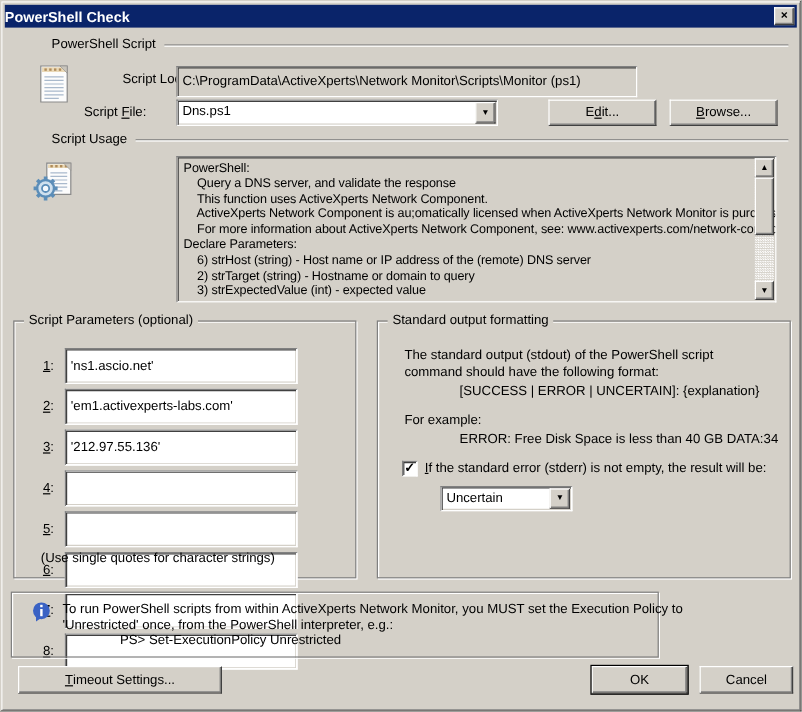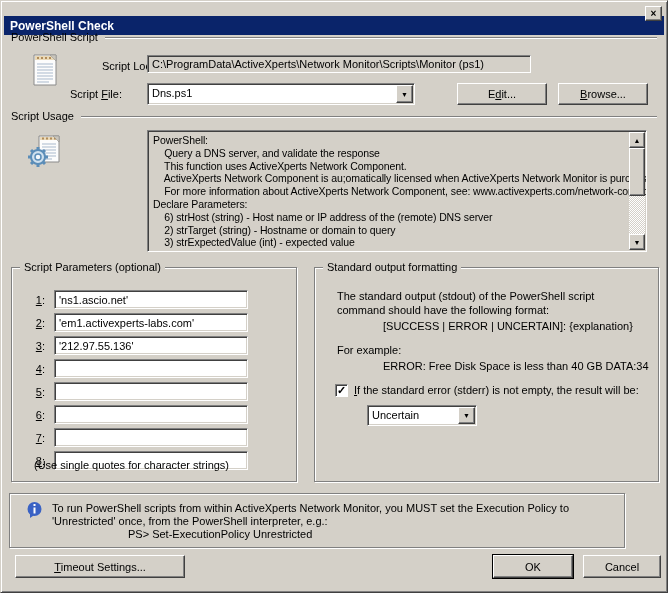--- a/index.html
+++ b/index.html
@@ -4,32 +4,32 @@
 <style>
   * { box-sizing: border-box; margin:0; padding:0; }
   html,body { background:#c0c0c0; }
   .window {
     position:relative; width:668px; height:593px; background:#d4d0c8;
     font-family:"Liberation Sans", sans-serif; font-size:11px; color:#000;
     border:1px solid; border-color:#d4d0c8 #404040 #404040 #d4d0c8;
     box-shadow: inset 1px 1px 0 #ffffff, inset -1px -1px 0 #808080;
   }
   .titlebar {
-    position:absolute; left:3px; top:15px; right:3px; height:19px;
+    position:absolute; left:3px; top:3px; right:3px; height:19px;
     background:#0a246a; color:#fff; font-weight:bold; font-size:12px;
-    display:flex; align-items:center; padding-left:6px;
+    display:flex; align-items:center; 
   }
   .btn3d {
     background:#d4d0c8; border:1px solid; border-color:#fff #404040 #404040 #fff;
     box-shadow: inset -1px -1px 0 #808080;
     display:flex; align-items:center; justify-content:center;
     font-family:"Liberation Sans", sans-serif; font-size:11px; color:#000; cursor:default;
   }
   .close-btn { position:absolute; right:5px; top:5px; width:17px; height:15px; font-size:10px; font-weight:bold; line-height:10px; }
-  .section-hdr { position:absolute; display:flex; align-items:center; gap:7px; }
+  .section-hdr { position:absolute; display:flex; align-items:center; gap:7px;margin-left:32px; }
   .section-hdr .etch { flex:1; height:2px; border-top:1px solid #808080; border-bottom:1px solid #fff; margin-top:2px; }
   .abs { position:absolute; }
   input.txt {
     font-family:"Liberation Sans", sans-serif; font-size:11px; color:#000;
     background:#fff; width:100%; height:100%; padding:2px 4px; outline:none;
     border:1px solid; border-color:#808080 #fff #fff #808080;
     box-shadow: inset 1px 1px 0 #404040, inset -1px -1px 0 #d4d0c8;
   }
   input.gray { background:#d4d0c8; }
   .combo { position:relative; background:#fff; border:1px solid; border-color:#808080 #fff #fff #808080; box-shadow: inset 1px 1px 0 #404040, inset -1px -1px 0 #d4d0c8; }
@@ -46,31 +46,31 @@
     background: repeating-conic-gradient(#ffffff 0% 25%, #d4d0c8 0% 50%) 0 0 / 2px 2px; }
   .sbar .sb-btn { position:absolute; left:0; width:16px; height:16px; font-size:7px; }
   .sbar .up { top:0; } .sbar .down { bottom:0; }
   .sbar .thumb { position:absolute; left:0; top:16px; width:16px; height:48px;
     background:#d4d0c8; border:1px solid; border-color:#fff #404040 #404040 #fff; box-shadow: inset -1px -1px 0 #808080; }
   .groupbox { position:absolute; border:1px solid #808080; box-shadow: inset 1px 1px 0 #fff, 1px 1px 0 #fff; }
   .gb-label { position:absolute; top:-7px; left:8px; background:#d4d0c8; padding:0 4px; white-space:nowrap; }
   .param-rows { position:absolute; left:12px; top:22px; }
   .param-row { display:flex; align-items:center; margin-bottom:4px; }
   .param-num { width:30px; text-align:right; padding-right:9px; }
-  .param-field { width:194px; height:19px; }
+  .param-field { width:194px; height:30px; }
   .note { position:absolute; left:22px; bottom:10px; }
   .rline { position:absolute; white-space:nowrap; }
   .checkbox { position:absolute; width:13px; height:13px; background:#fff;
     border:1px solid; border-color:#808080 #fff #fff #808080; box-shadow: inset 1px 1px 0 #404040;
     font-size:11px; font-weight:bold; line-height:11px; text-align:center; }
-  .infobox { position:absolute; left:8px; top:492px; width:616px; height:55px;
+  .infobox { position:absolute; left:8px; top:492px; width:540px; height:55px;
     border:1px solid #808080; box-shadow: inset 1px 1px 0 #fff, 1px 1px 0 #fff; }
   .infobox .t1 { position:absolute; left:42px; top:8px; white-space:nowrap; }
   .infobox .t2 { position:absolute; left:42px; top:21px; white-space:nowrap; }
-  .infobox .t3 { position:absolute; left:90px; top:34px; white-space:nowrap;margin-left:28px; }
+  .infobox .t3 { position:absolute; left:90px; top:34px; white-space:nowrap; }
   .bottom-btn { height:23px; }
   .default-btn { outline:1px solid #000; }
   u { text-decoration:underline; }
 </style>
 </head>
 <body>
 
 <div class="window">
 
   <div class="titlebar">
@@ -100,21 +100,21 @@
         <line x1="6" y1="18" x2="22" y2="18"></line>
           <line x1="6" y1="21" x2="22" y2="21"></line>
         <line x1="6" y1="24" x2="22" y2="24"></line>
           <line x1="6" y1="27" x2="22" y2="27"></line>
         <line x1="6" y1="30" x2="18" y2="30"></line>
       </g>
     </svg>
   </div>
 
   <div class="abs" style="left:69px; top:59px;margin-left:32px;">Script Location:</div>
-  <div class="abs" style="left:146px; top:54px; width:384px; height:18px;">
+  <div class="abs" style="left:146px; top:54px; width:384px; height:26px;">
     <input class="txt gray" readonly="" value="C:\ProgramData\ActiveXperts\Network Monitor\Scripts\Monitor (ps1)" style="">
   </div>
 
   <div class="abs" style="left:69px; top:87px;">Script <u>F</u>ile:</div>
   <div class="combo abs" style="left:146px; top:82px; width:268px; height:22px;">
     <span class="val">Dns.ps1</span>
     <div class="btn3d arrow">
       <span>▼</span>
     </div>
   </div>

